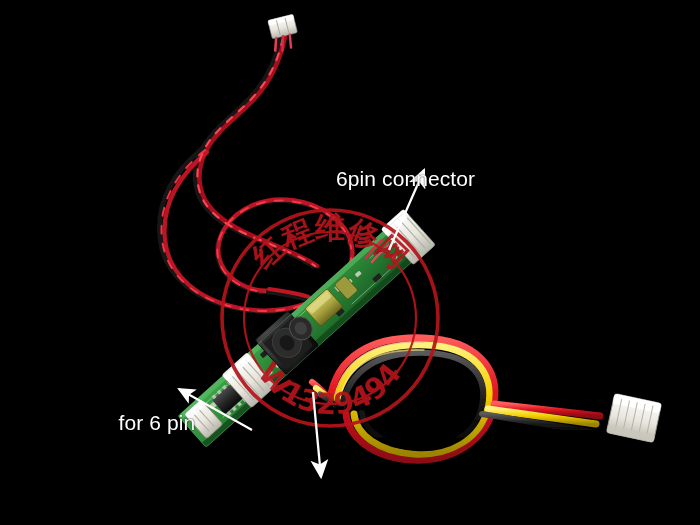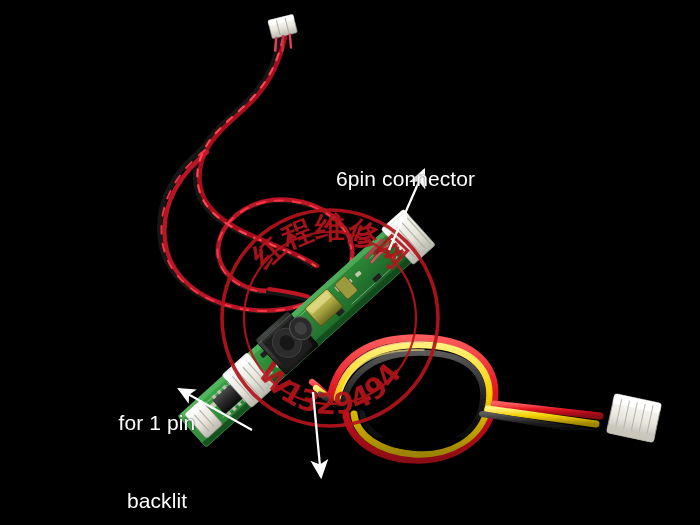--- a/index.html
+++ b/index.html
@@ -330,21 +330,20 @@
     <line x1="252" y1="430" x2="179" y2="389" stroke="#ffffff" stroke-width="2.1" marker-end="url(#arrowHead)"></line>
 
     <line x1="313" y1="392" x2="321" y2="477" stroke="#ffffff" stroke-width="2.3" marker-end="url(#arrowHead)"></line>
   </svg>
 
   <div class="anno" id="anno-display">
     <div>6pin connector</div>
   </div>
 
   <div class="anno" id="anno-backlit">
-    <div>for 1 pin</div>
-    <div>backlit</div>
+    <div>for 6 pin</div>
   </div>
 
   <div class="anno" id="anno-driver">
     
   </div>
 
 </div>
 
 </body></html>

